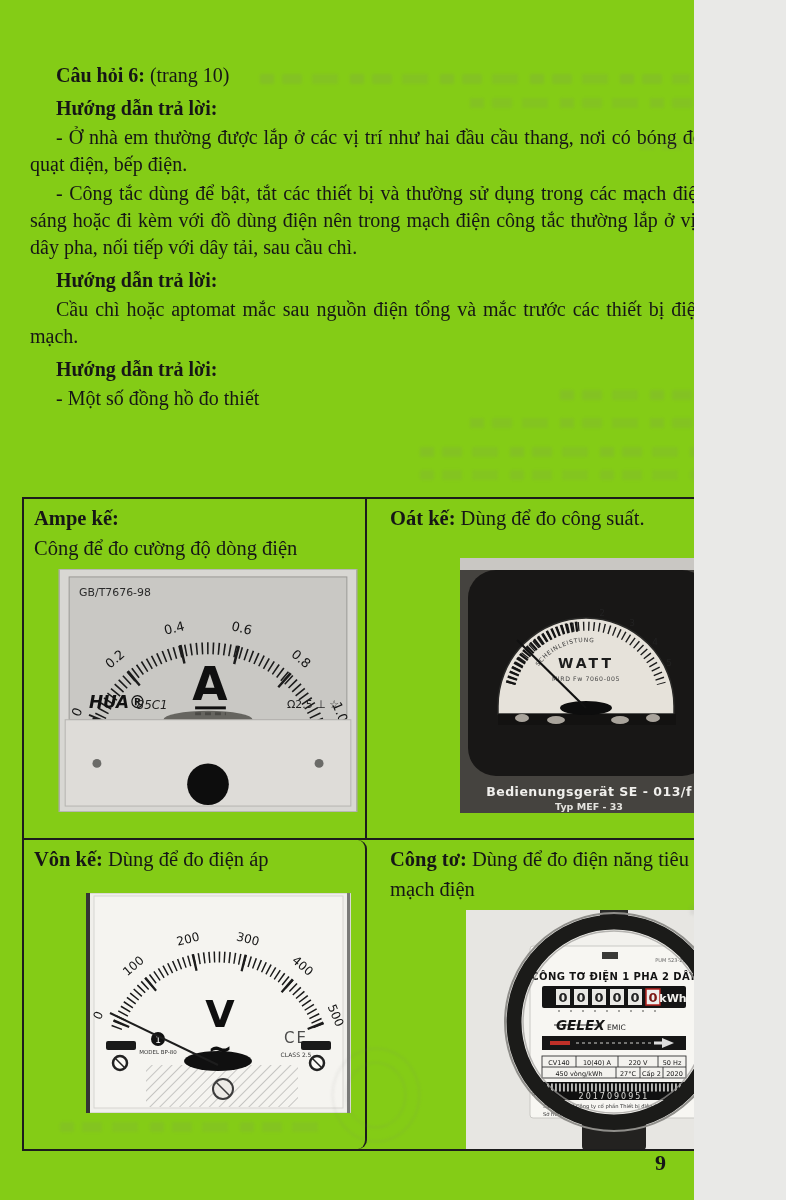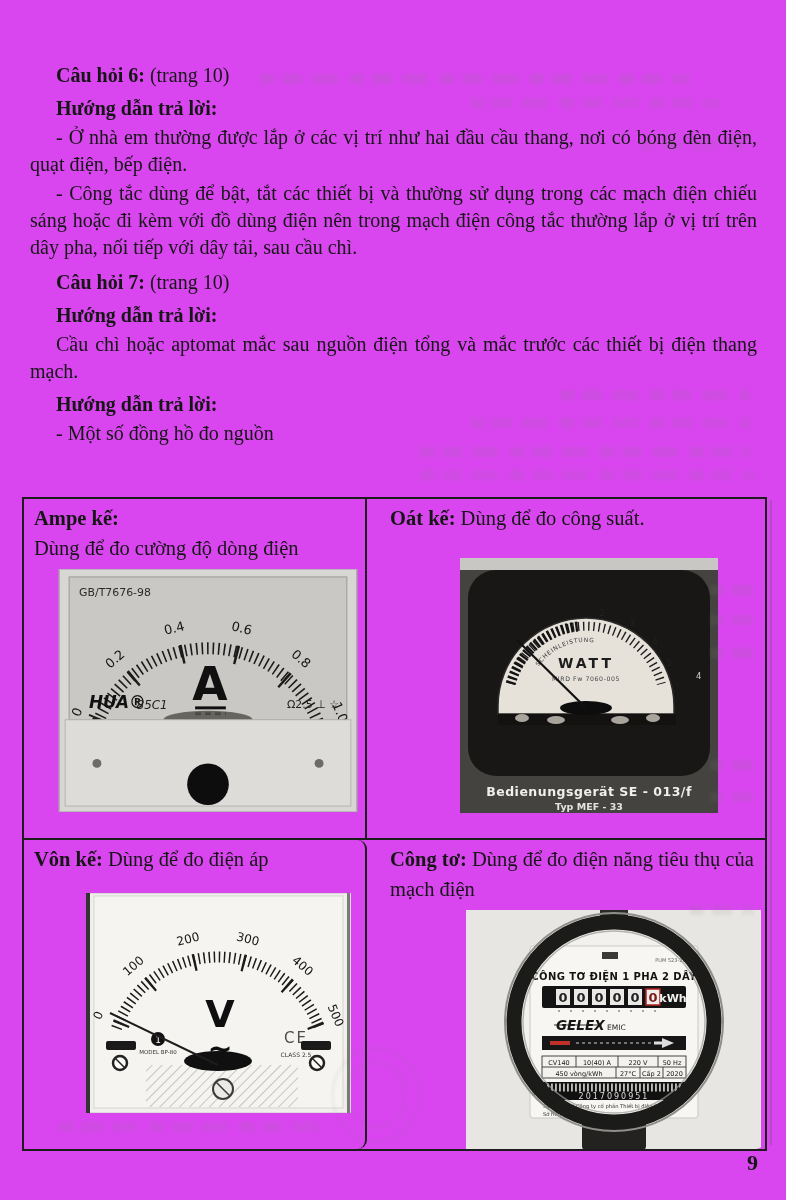--- a/index.html
+++ b/index.html
@@ -1,16 +1,16 @@
 <!DOCTYPE html>
 <html><head>
 <meta charset="utf-8">
 <style>
   html,body{margin:0;padding:0;background:#e9e9e7;}
-  .page{position:relative;width:786px;height:1200px;background:#d946ef;overflow:hidden;
+  .page{position:relative;width:694px;height:1200px;background:#84cc16;overflow:hidden;
         font-family:"Liberation Serif", serif;color:#161616;}
   
   .textblock{position:absolute;left:30px;top:54px;width:727px;font-size:20px;line-height:27px;}
   .textblock p{margin:0;text-align:justify;text-indent:26px;}
   .qhead{margin-top:8px !important;}
   .qhead b{font-weight:bold;}
   .guide{margin-top:6px !important;font-weight:bold;}
   .ans{margin-top:2px !important;}
   
   .dtable{position:absolute;left:22px;top:497px;width:741px;height:650px;
@@ -36,33 +36,32 @@
 </head>
 <body>
 
 <div class="page">
 
   <div class="textblock">
     <p class="qhead"><b>Câu hỏi 6:</b><span> (trang 10)</span></p>
     <p class="guide">Hướng dẫn trả lời:</p>
     <p class="ans">- Ở nhà em thường được lắp ở các vị trí như hai đầu cầu thang, nơi có bóng đèn điện, quạt điện, bếp điện.</p>
     <p class="ans">- Công tắc dùng để bật, tắt các thiết bị và thường sử dụng trong các mạch điện chiếu sáng hoặc đi kèm với đồ dùng điện nên trong mạch điện công tắc thường lắp ở vị trí trên dây pha, nối tiếp với dây tải, sau cầu chì.</p>
-    <p class="qhead"><b>Câu hỏi 7:</b><span> (trang 10)</span></p>
     <p class="guide">Hướng dẫn trả lời:</p>
     <p class="ans">Cầu chì hoặc aptomat mắc sau nguồn điện tổng và mắc trước các thiết bị điện thang mạch.</p>
     <p class="guide">Hướng dẫn trả lời:</p>
-    <p class="ans">- Một số đồng hồ đo nguồn</p>
+    <p class="ans">- Một số đồng hồ đo thiết</p>
   </div>
 
   <div class="dtable">
 
     <div class="cell">
       <div class="cellhead">
         <span class="term">Ampe kế:</span><br>
-        <span>Dùng để đo cường độ dòng điện</span>
+        <span>Công để đo cường độ dòng điện</span>
       </div>
       <svg class="photo" width="300" height="243" viewBox="0 0 300 245" style="margin:6px 0 0 24px;">
         <rect x="0" y="0" width="300" height="245" fill="#d8d7d3" stroke="#aeadA9" stroke-width="1.5"></rect>
         <rect x="10" y="8" width="280" height="144" fill="#c9c8c4" stroke="#9a9996" stroke-width="1"></rect>
 
         <path d="M 37.2 159 A 120 120 0 0 1 262.8 159" fill="none" stroke="#1b1b1b" stroke-width="12" stroke-dasharray="1.6 4"></path>
         <path d="M 40.1 160 A 117 117 0 0 1 259.9 160" fill="none" stroke="#1b1b1b" stroke-width="19" stroke-dasharray="2.6 52.5" stroke-dashoffset="50"></path>
 
         <text transform="translate(22,146) rotate(-67.5)" text-anchor="middle" font-size="13" fill="#141414">0</text>
         <text transform="translate(59,94) rotate(-40.5)" text-anchor="middle" font-size="13" fill="#141414">0.2</text>

